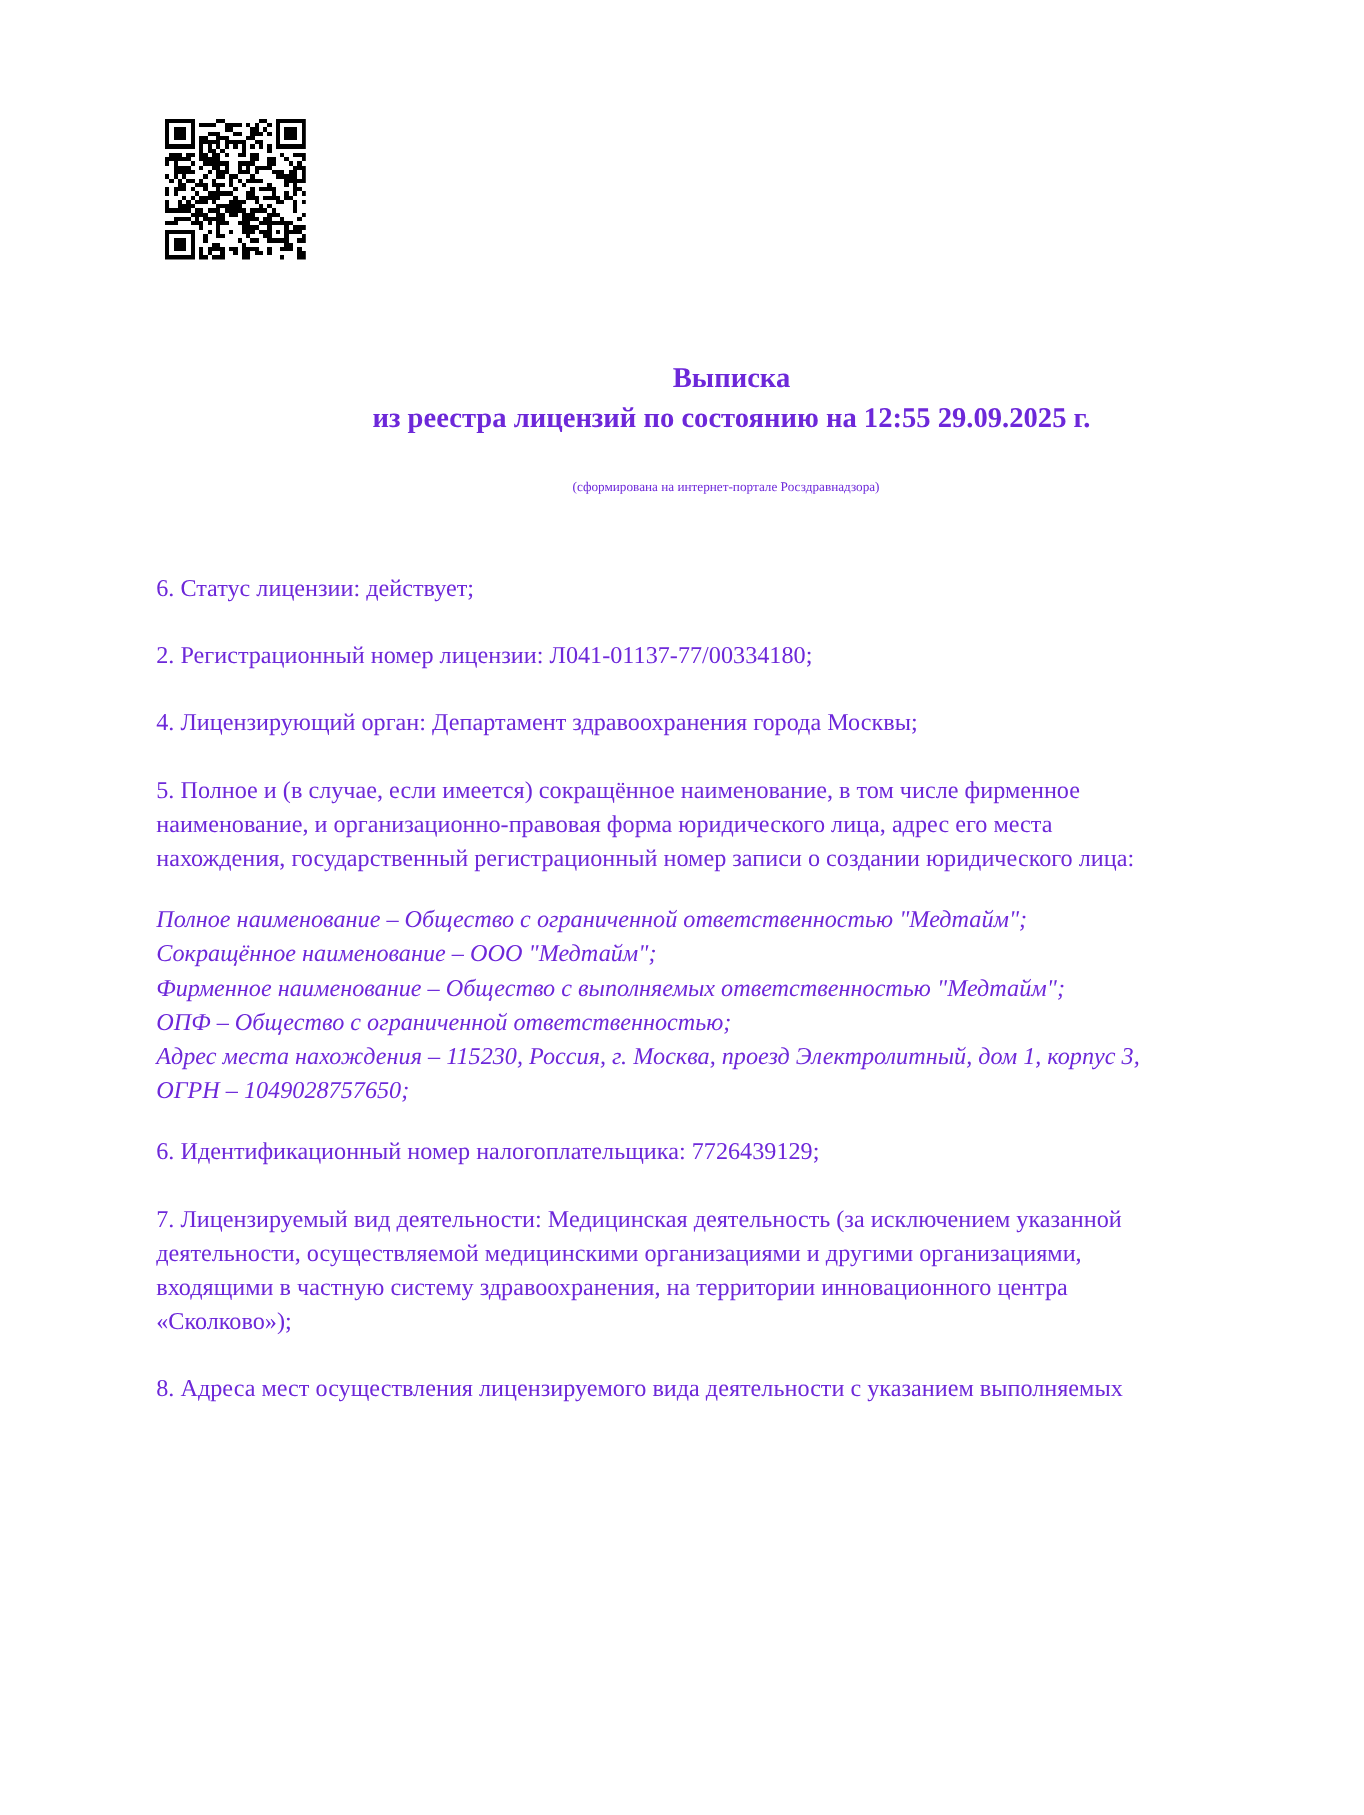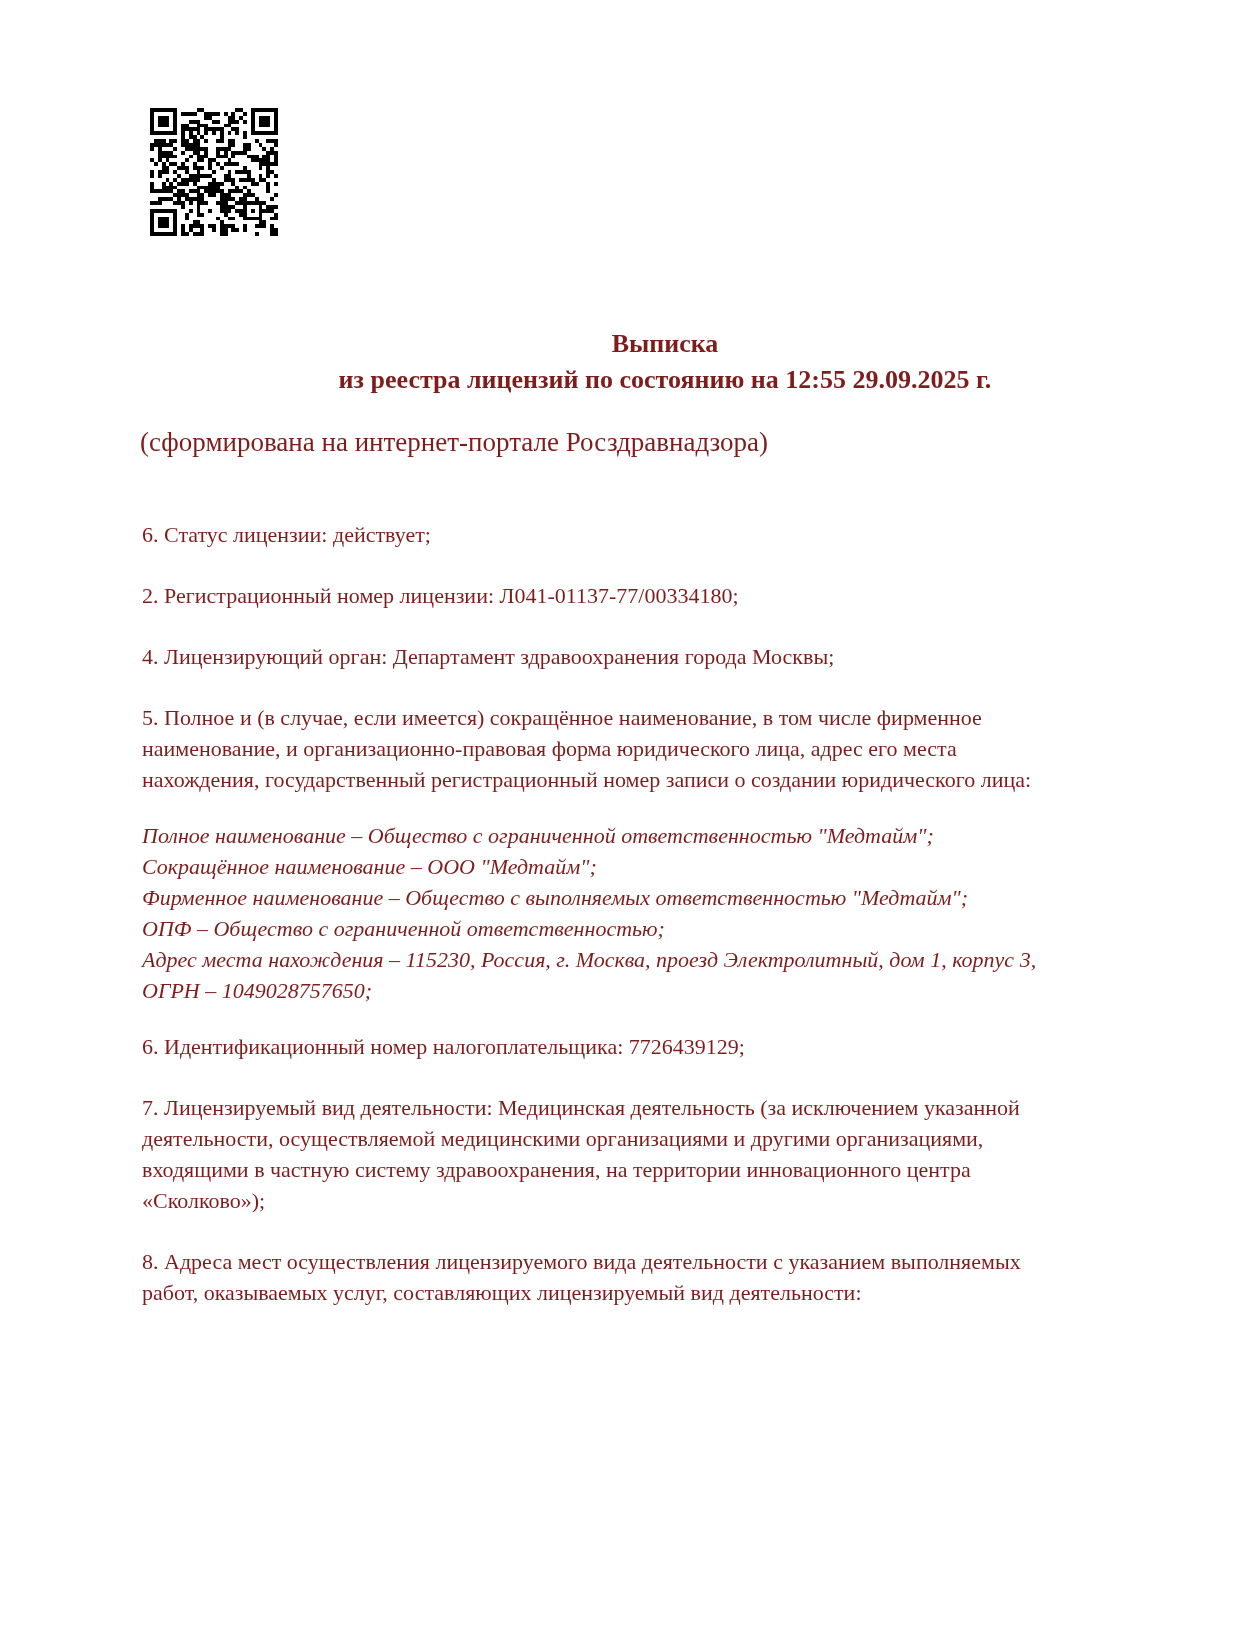--- a/index.html
+++ b/index.html
@@ -1,35 +1,35 @@
 <!DOCTYPE html>
 <html><head>
 <meta charset="utf-8">
 <style>
   html,body{margin:0;padding:0;background:#ffffff;}
   .page{
     position:relative;
     width:1240px;height:1650px;
     background:#ffffff;
-    color:#7f1d1d;
+    color:#6d28d9;
     font-family:"Liberation Serif", serif;
     overflow:hidden;
   }
   .qr{
     position:absolute;left:150px;top:108px;width:128px;height:128px;
   }
   .qr svg{display:block;width:128px;height:128px;}
   .title{
     position:absolute;left:140px;top:326px;width:1050px;
     text-align:center;font-weight:bold;font-size:26px;line-height:36px;
     white-space:nowrap;
   }
   .subtitle{
     position:absolute;left:140px;top:430px;width:1040px;
-    text-align:left;font-size:27px;line-height:24px;white-space:nowrap;
+    text-align:center;font-size:12px;line-height:24px;white-space:nowrap;
   }
   .doc-body{
     position:absolute;left:142px;top:519px;width:1060px;
     font-size:22px;line-height:31px;
   }
   .para{margin:0 0 30px 0;}
   .para .line{white-space:nowrap;}
   .org-details{margin-top:-5px;margin-bottom:25px;font-style:italic;}
   .org-details + .para{margin-top:0;}
 </style>
@@ -620,17 +620,16 @@
 
     <div class="para">
       <div class="line">7. Лицензируемый вид деятельности: Медицинская деятельность (за исключением указанной</div>
       <div class="line">деятельности, осуществляемой медицинскими организациями и другими организациями,</div>
       <div class="line">входящими в частную систему здравоохранения, на территории инновационного центра</div>
       <div class="line">«Сколково»);</div>
     </div>
 
     <div class="para">
       <div class="line">8. Адреса мест осуществления лицензируемого вида деятельности с указанием выполняемых</div>
-      <div class="line">работ, оказываемых услуг, составляющих лицензируемый вид деятельности:</div>
     </div>
 
   </div>
 </div>
 
 </body></html>

